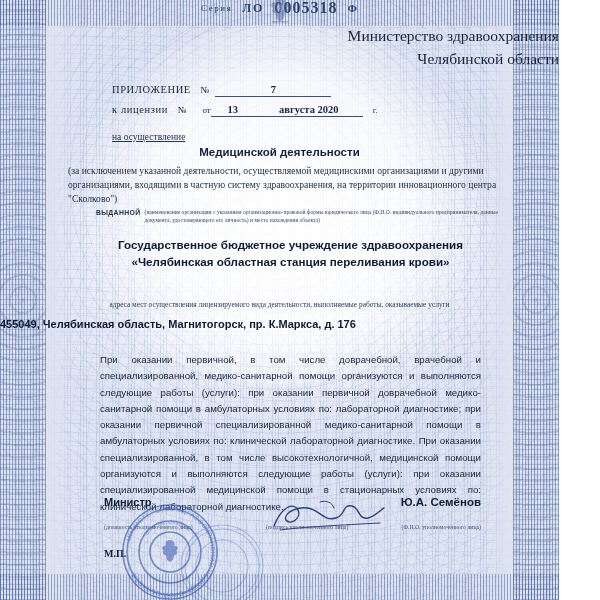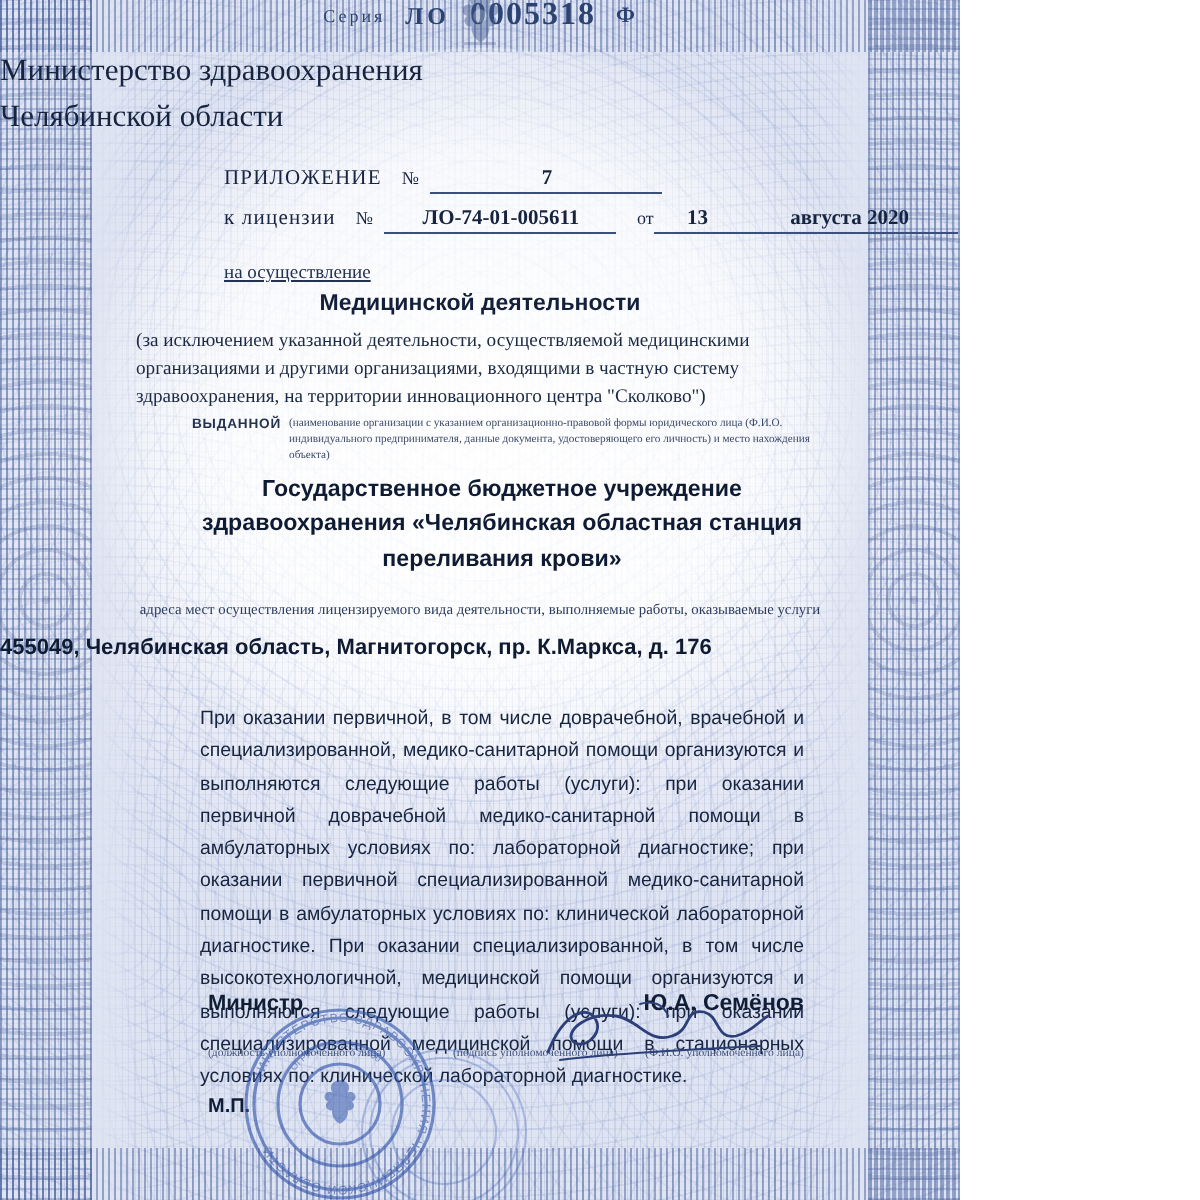--- a/index.html
+++ b/index.html
@@ -7,21 +7,21 @@
     padding: 0;
     background: #ffffff;
   }
   body {
     font-family: "Liberation Serif", serif;
     -webkit-font-smoothing: antialiased;
   }
 
   #page {
     position: relative;
-    width: 480px;
+    width: 559px;
     height: 600px;
     overflow: hidden;
     background: #eab308;
   }
 
   
   .bg-base {
     position: absolute;
     inset: 0;
     background:
@@ -123,21 +123,21 @@
     width: 42px;
     height: 36px;
     opacity: 0.55;
   }
 
   .ministry {
     position: absolute;
     top: 24px;
     left: 0;
     right: 0;
-    text-align: left;
+    text-align: right;
     font-size: 15.5px;
     line-height: 1.5;
     color: #17243f;
   }
 
   .form-block {
     position: absolute;
     top: 84px;
     left: 112px;
     right: 92px;
@@ -292,21 +292,21 @@
     display: flex;
     justify-content: space-between;
     font-size: 5.8px;
     color: #41527a;
   }
   .sign-hints .mid { margin-left: 20px; }
   .mp {
     position: absolute;
     top: 548px;
     left: 104px;
-    font-family: Liberation Sans, sans-serif;
+    font-family: Liberation Serif, serif;
     font-size: 10px;
     font-weight: bold;
     color: #101d36;
   }
 
   
   .signature {
     position: absolute;
     top: 496px;
     left: 268px;
@@ -377,21 +377,20 @@
 
     <div class="form-block">
       <div class="form-row">
         <span class="lbl">ПРИЛОЖЕНИЕ</span>
         <span class="no">№</span>
         <span class="underline wide">7</span>
       </div>
       <div class="form-row">
         <span class="lbl">к лицензии</span>
         <span class="no">№</span>
-        <span class="underline wide">ЛО-74-01-005611</span>
         <span class="small-lbl">от</span>
         <span class="underline date">13</span>
         <span class="underline month">августа 2020</span>
         <span class="small-lbl">г.</span>
       </div>
     </div>
 
     <div class="purpose">на осуществление</div>
 
     <div class="activity-title">Медицинской деятельности</div>

